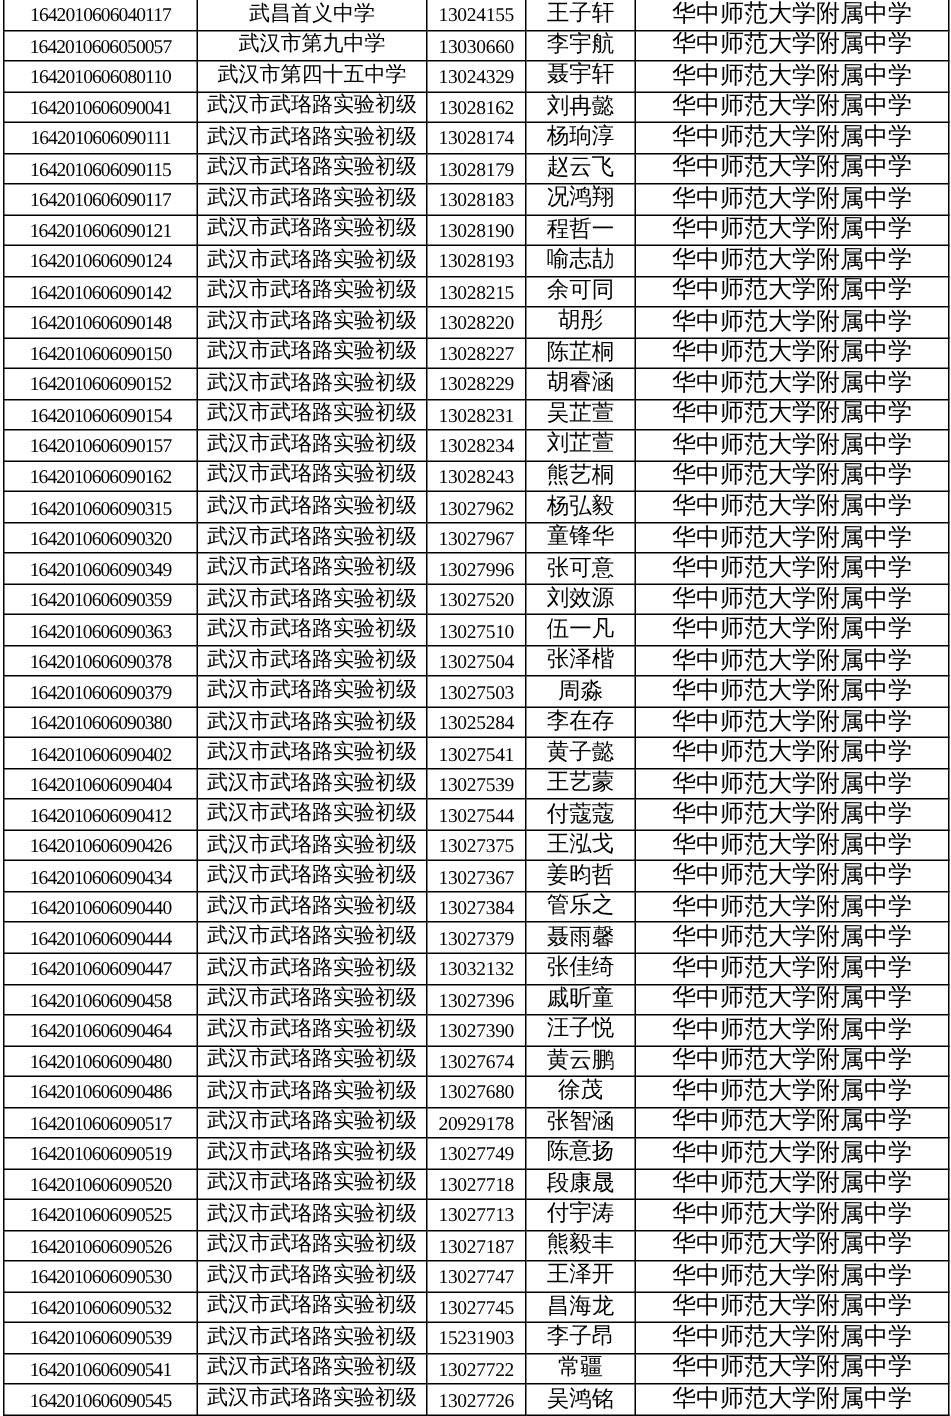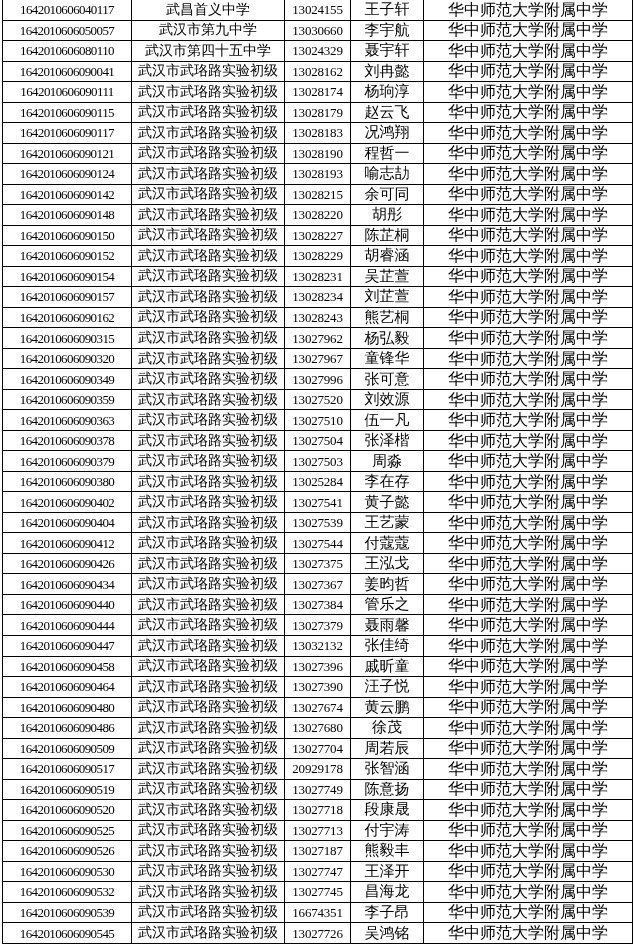--- a/index.html
+++ b/index.html
@@ -302,27 +302,20 @@
     <td class="c5">华中师范大学附属中学</td>
   </tr>
         <tr>
     <td class="c1">1642010606090486</td>
     <td class="c2">武汉市武珞路实验初级</td>
     <td class="c3">13027680</td>
     <td class="c4">徐茂</td>
     <td class="c5">华中师范大学附属中学</td>
   </tr>
         <tr>
-    <td class="c1">1642010606090509</td>
-    <td class="c2">武汉市武珞路实验初级</td>
-    <td class="c3">13027704</td>
-    <td class="c4">周若辰</td>
-    <td class="c5">华中师范大学附属中学</td>
-  </tr>
-        <tr>
     <td class="c1">1642010606090517</td>
     <td class="c2">武汉市武珞路实验初级</td>
     <td class="c3">20929178</td>
     <td class="c4">张智涵</td>
     <td class="c5">华中师范大学附属中学</td>
   </tr>
         <tr>
     <td class="c1">1642010606090519</td>
     <td class="c2">武汉市武珞路实验初级</td>
     <td class="c3">13027749</td>
@@ -360,22 +353,29 @@
         <tr>
     <td class="c1">1642010606090532</td>
     <td class="c2">武汉市武珞路实验初级</td>
     <td class="c3">13027745</td>
     <td class="c4">昌海龙</td>
     <td class="c5">华中师范大学附属中学</td>
   </tr>
         <tr>
     <td class="c1">1642010606090539</td>
     <td class="c2">武汉市武珞路实验初级</td>
-    <td class="c3">16674351</td>
+    <td class="c3">15231903</td>
     <td class="c4">李子昂</td>
+    <td class="c5">华中师范大学附属中学</td>
+  </tr>
+        <tr>
+    <td class="c1">1642010606090541</td>
+    <td class="c2">武汉市武珞路实验初级</td>
+    <td class="c3">13027722</td>
+    <td class="c4">常疆</td>
     <td class="c5">华中师范大学附属中学</td>
   </tr>
         <tr>
     <td class="c1">1642010606090545</td>
     <td class="c2">武汉市武珞路实验初级</td>
     <td class="c3">13027726</td>
     <td class="c4">吴鸿铭</td>
     <td class="c5">华中师范大学附属中学</td>
   </tr>
       </tbody>

